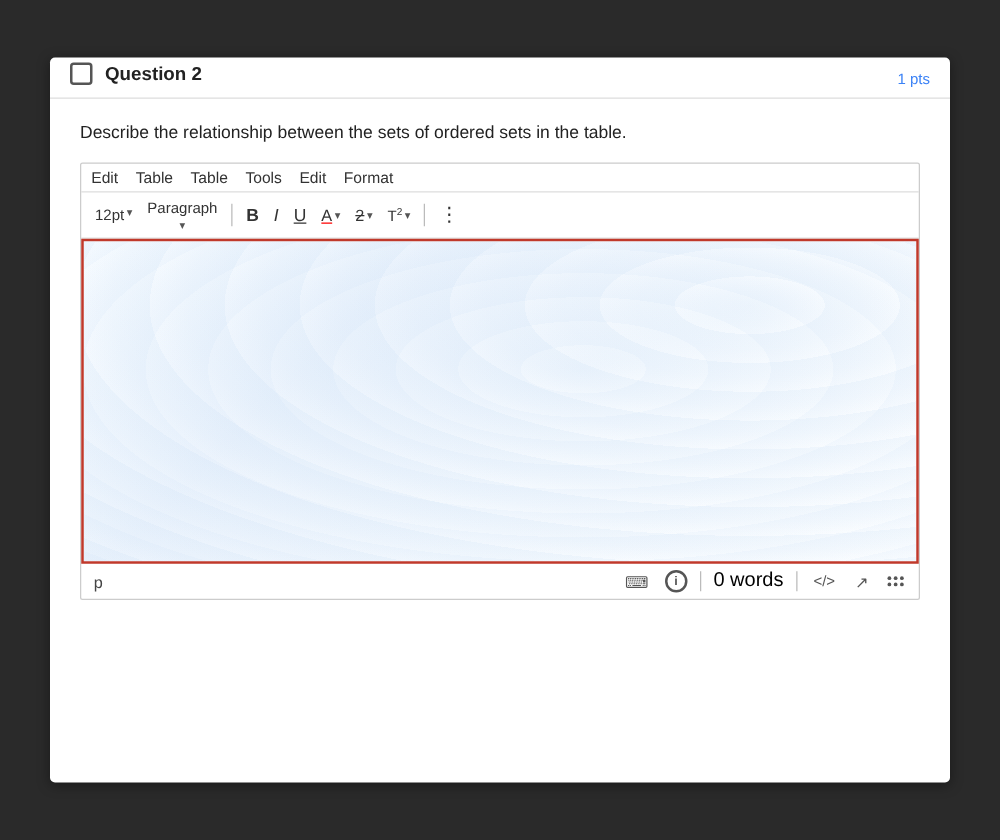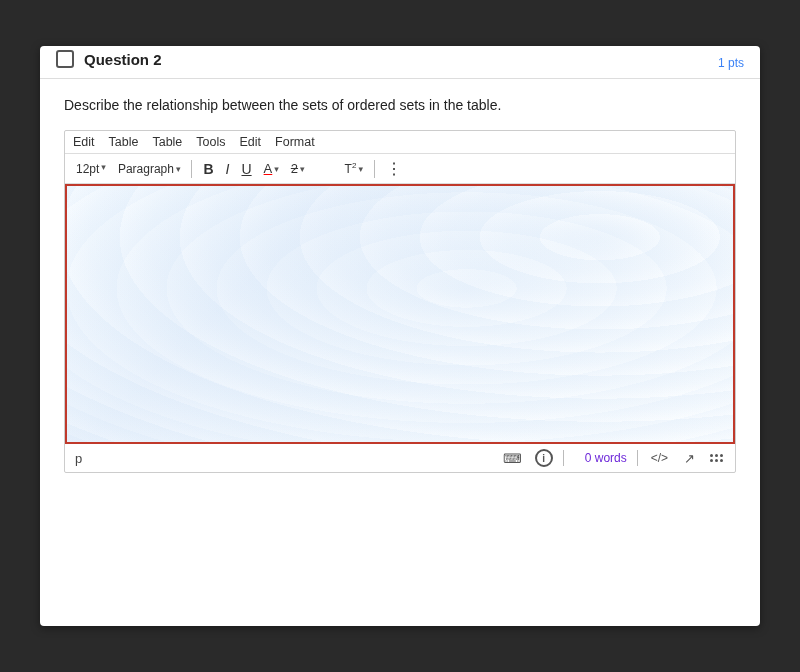--- a/index.html
+++ b/index.html
@@ -120,20 +120,21 @@
       font-size: 12px;
       display: flex;
       align-items: flex-start;
       gap: 2px;
     }
     .tb-paragraph {
       font-size: 12px;
       display: flex;
       align-items: center;
       gap: 2px;
+      flex-direction: column;
     }
 
     .chevron {
       font-size: 9px;
       color: #555;
     }
 
     .editor-content {
       min-height: 260px;
       background: linear-gradient(135deg,
@@ -199,23 +200,22 @@
       border: 2px solid #555;
       border-radius: 50%;
       display: flex;
       align-items: center;
       justify-content: center;
       font-size: 10px;
       cursor: pointer;
     }
 
     .word-count {
-      font-size: 12px;
-      color: #6d28d9;
-      margin-left: 11px;
+      font-size: 16px;
+      color: #000000;
     }
 
     .status-sep {
       width: 1px;
       height: 16px;
       background: #bbb;
     }
 
     .icon-code {
       font-size: 12px;
@@ -253,21 +253,20 @@
       text-decoration: underline;
       text-decoration-color: red;
     }
 
     .tb-strikethrough {
       text-decoration: line-through;
     }
 
     .superscript-t {
       font-size: 12px;
-      margin-left: 28px;
     }
     .superscript-t sup {
       font-size: 8px;
     }
   </style>
 </head>
 <body>
 
 <div class="card">
   <span class="pts-badge">1 pts</span>

